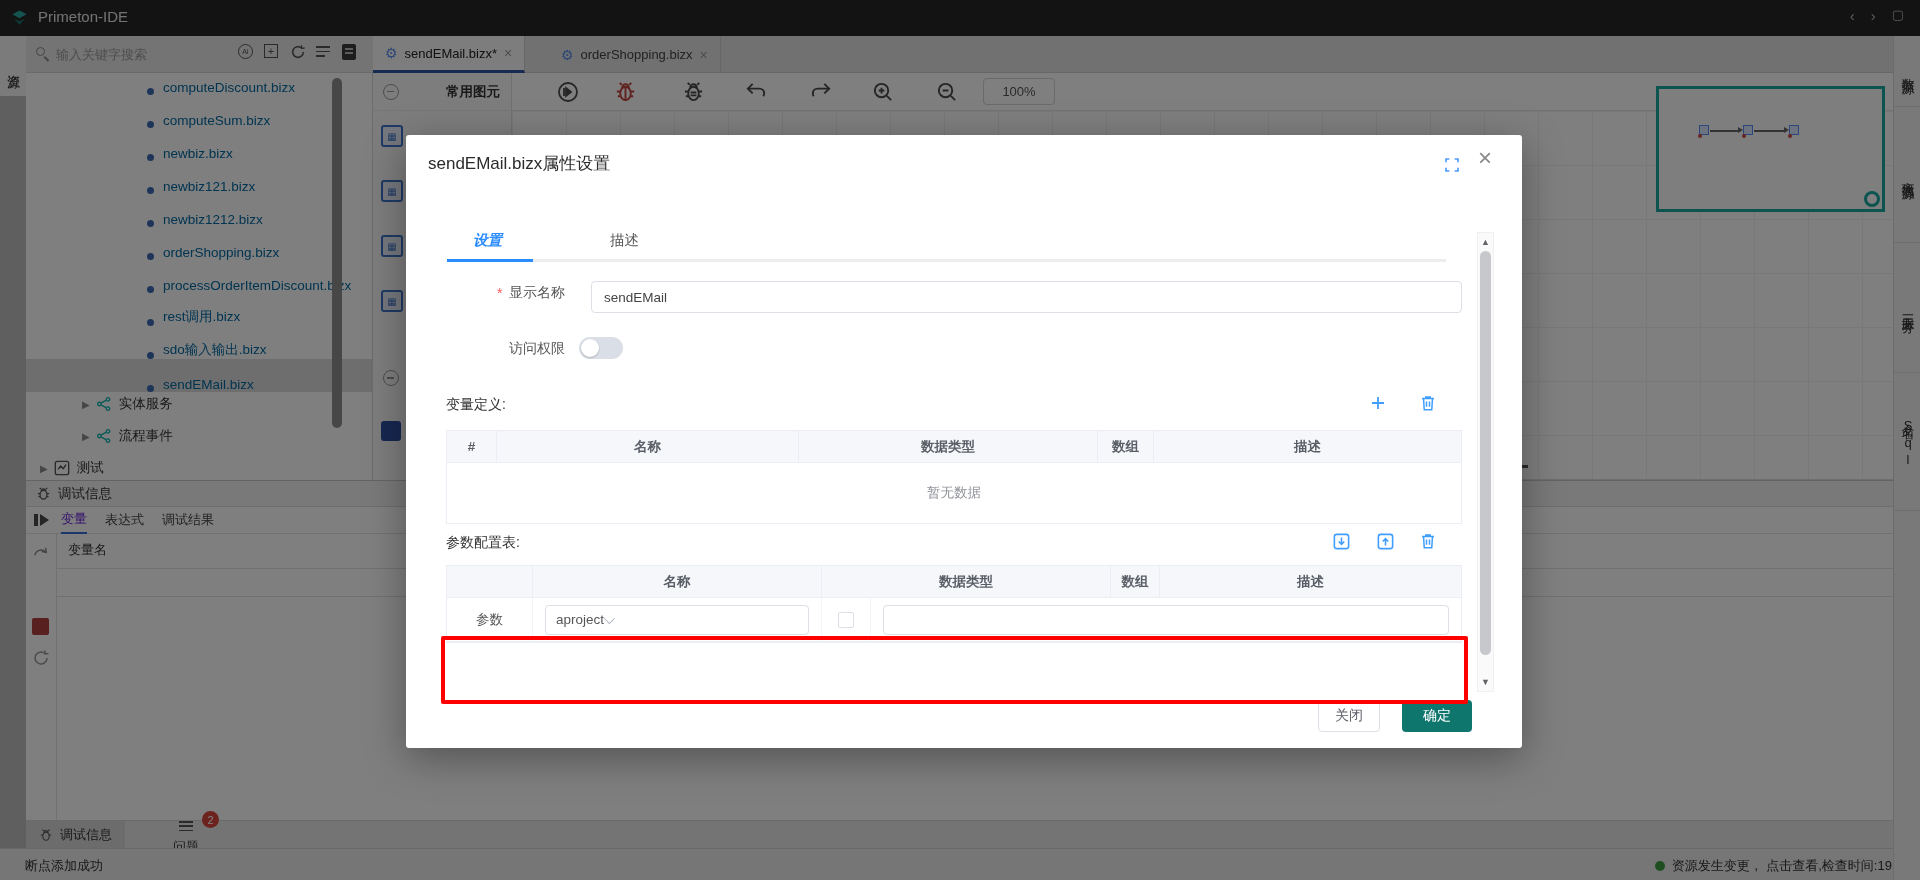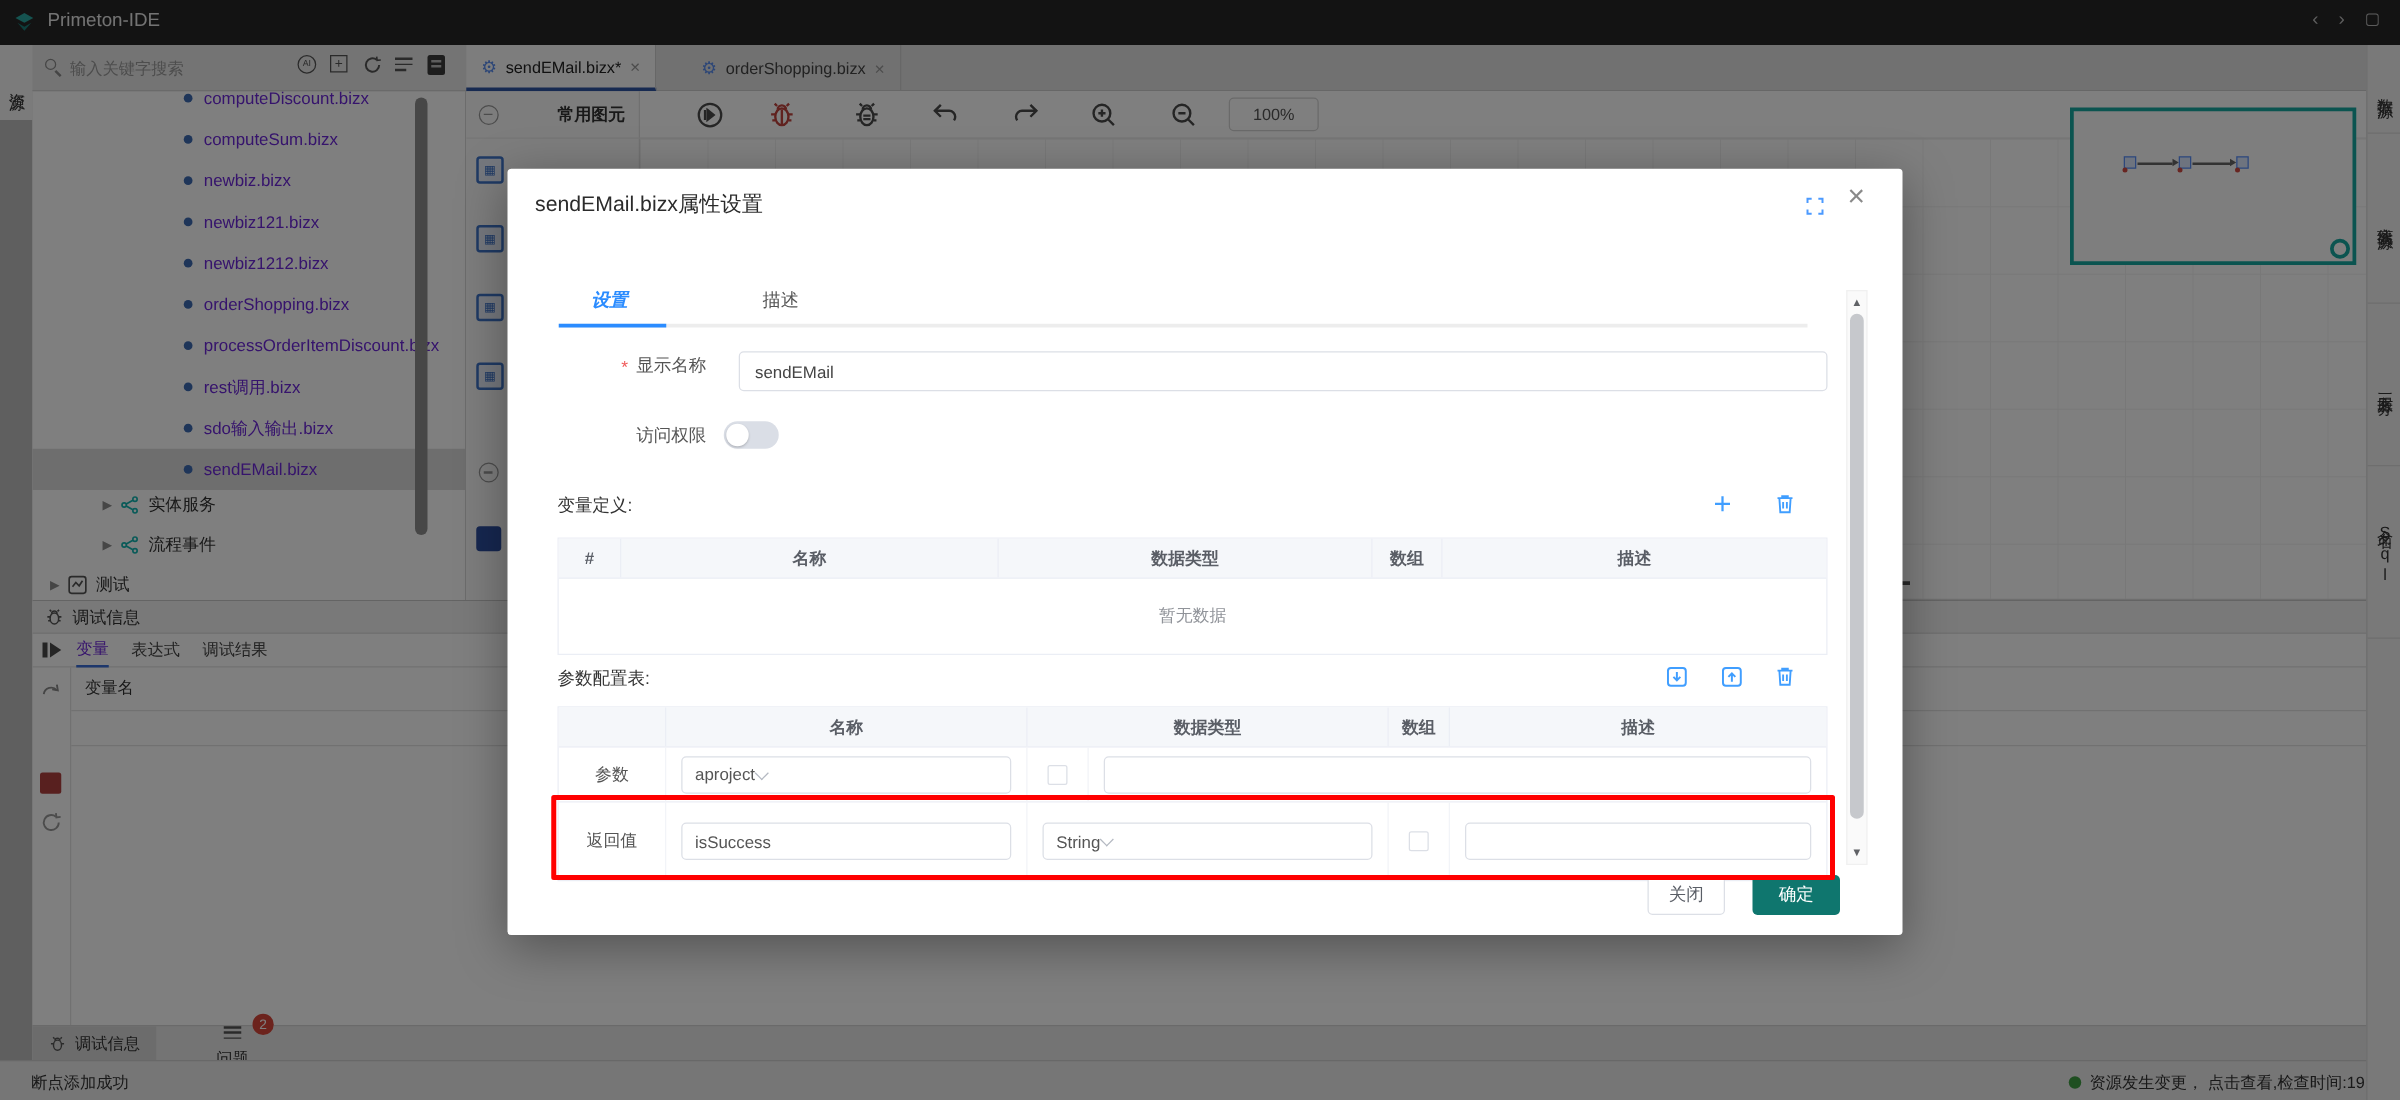--- a/index.html
+++ b/index.html
@@ -23,21 +23,21 @@
   .mag .tail{position:absolute;left:9px;top:9px;width:6px;height:1.6px;background:#8a8a8a;transform:rotate(45deg);transform-origin:0 0;}
   .search-ph{left:30px;top:10px;font-size:13px;color:#9a9a9a;}
   .exp-icons{right:14px;top:8px;display:flex;gap:9px;align-items:center;}
   .mini-ic{width:17px;height:17px;position:relative;color:#555;}
   .circ{border:1.5px solid #555;border-radius:50%;width:15px;height:15px;font-size:7px;display:flex;align-items:center;justify-content:center;color:#555;}
   .boxplus{border:1.5px solid #555;width:14px;height:14px;display:flex;align-items:center;justify-content:center;font-size:11px;color:#555;}
   .hamb{display:flex;flex-direction:column;gap:3px;justify-content:center;height:15px;}
   .hamb i{display:block;width:14px;height:1.8px;background:#555;}
   .darkdoc{width:14px;height:16px;background:#3a3a3a;border-radius:2px;position:relative;}
   .darkdoc i{position:absolute;left:3px;width:8px;height:1.5px;background:#bbb;}
-  .tree-item{left:0;width:346px;height:33px;display:flex;align-items:center;font-size:13.5px;color:#6d28d9;}
+  .tree-item{left:0;width:346px;height:33px;display:flex;align-items:flex-end;font-size:13.5px;color:#0369a1;}
   .tree-item .bullet{width:7px;height:7px;border-radius:50%;background:#3d6bb3;margin:0 9px 0 121px;}
   .tree-item.selected{background:#dcdcdc;}
   .tree-group{left:0;width:346px;height:32px;display:flex;align-items:center;font-size:13.5px;color:#333;}
   .tw{color:#8c8c8c;font-size:10px;margin:0 6px 0 56px;}
   .teal-ic{width:16px;height:16px;margin-right:7px;color:#13b5b1;}
   .tree-scroll{left:306px;top:42px;width:10px;height:350px;background:#8f8f8f;border-radius:5px;}
   
   .tabbar{left:373px;top:36px;width:1520px;height:37px;background:#e2e2e2;border-bottom:1px solid #cfcfcf;}
   .etab{top:0;height:37px;display:flex;align-items:center;font-size:13px;color:#444;padding:0 12px;gap:7px;border-right:1px solid #cfcfcf;}
   .etab .gear{color:#5a8dee;font-size:14px;}
@@ -547,40 +547,20 @@
             </div>
           </div>
         <div class="td t2c4">
             <div class="cbx"></div>
           </div>
         <div class="td t2c5">
             <div class="cellinp"></div>
           </div>
       </div>
 
-      <div class="trow" style="height:62px;border-bottom:none;">
-        <div class="td t2c1">
-            <span class="kind">返回值</span>
-          </div>
-        <div class="td t2c2">
-            <div class="cellinp">isSuccess</div>
-          </div>
-        <div class="td t2c3">
-            <div class="cellinp sel">
-              <span>String</span>
-              <i class="chev"></i>
-            </div>
-          </div>
-        <div class="td t2c4">
-            <div class="cbx"></div>
-          </div>
-        <div class="td t2c5">
-            <div class="cellinp"></div>
-          </div>
-      </div>
     </div>
     <div class="abs redbox"></div>
 
     <div class="abs btn btn-close">关闭</div>
     <div class="abs btn btn-ok">确定</div>
 
     <div class="abs m-scroll">
       <span class="m-sarrow" style="top:4px;">▲</span>
       <div class="m-sthumb"></div>
       <span class="m-sarrow" style="bottom:4px;">▼</span>

